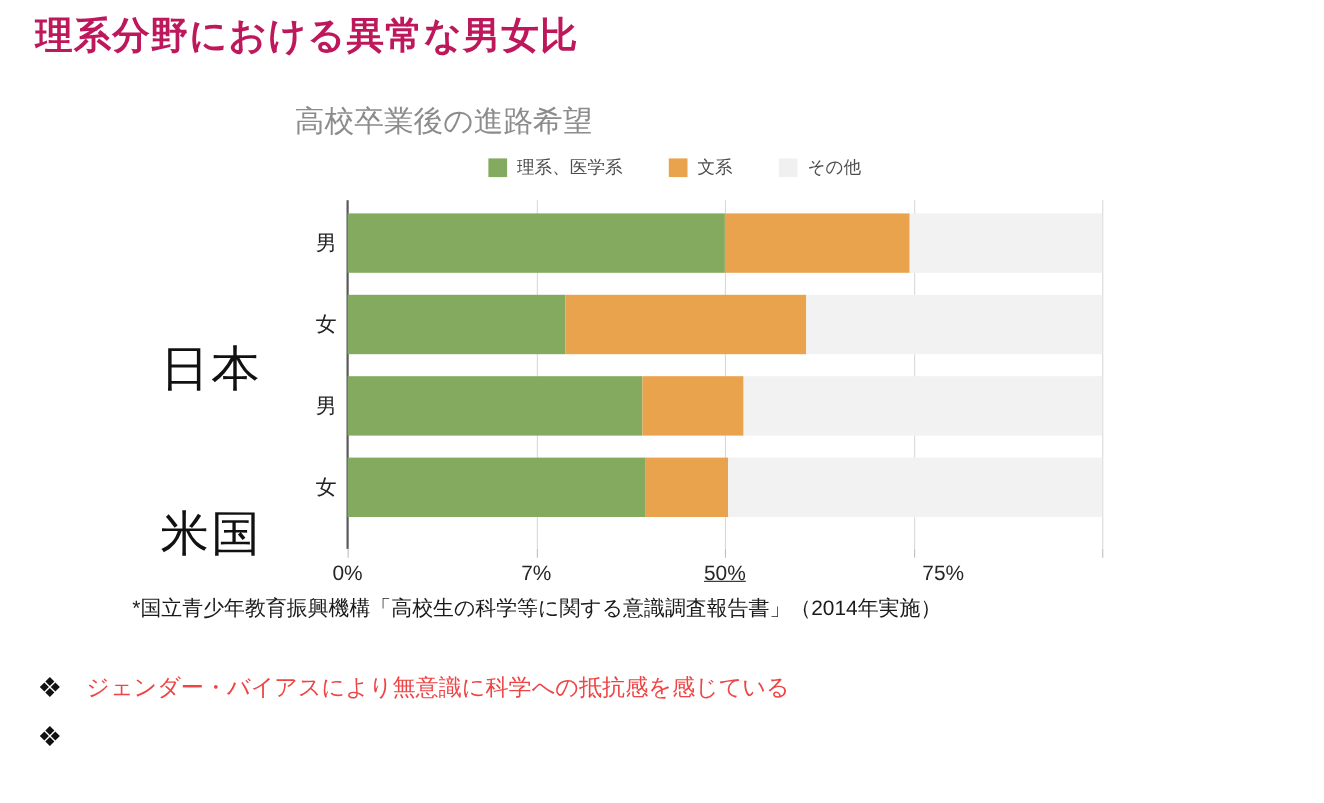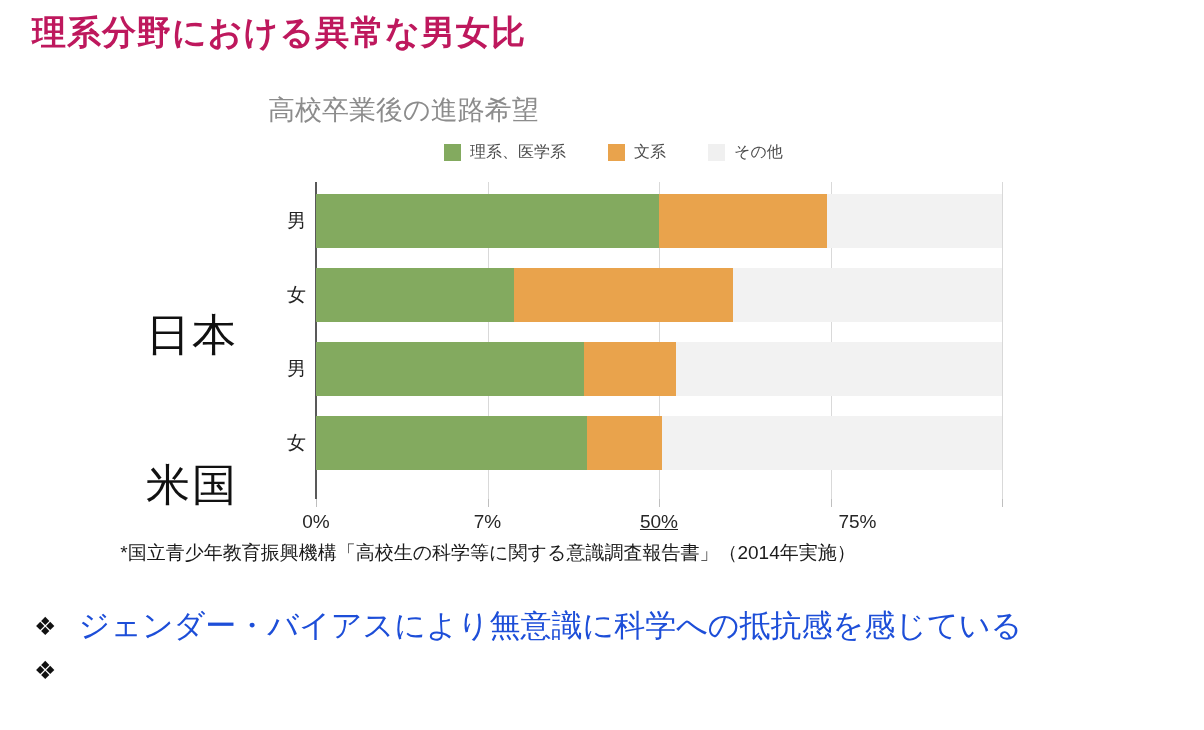--- a/index.html
+++ b/index.html
@@ -185,23 +185,23 @@
     gap: 22px;
     margin-bottom: 8px;
   }
   .bullet-marker {
     font-size: 25px;
     line-height: 36px;
     color: #111111;
     flex: 0 0 auto;
   }
   .bullet-text {
-    font-size: 31px;
+    font-size: 21px;
     line-height: 36px;
-    color: #1d4ed8;
+    color: #ef4444;
     white-space: nowrap;
   }
 </style>
 </head>
 <body>
 
 <div id="slide-title">理系分野における異常な男女比</div>
 
 <div id="chart-block">
 

